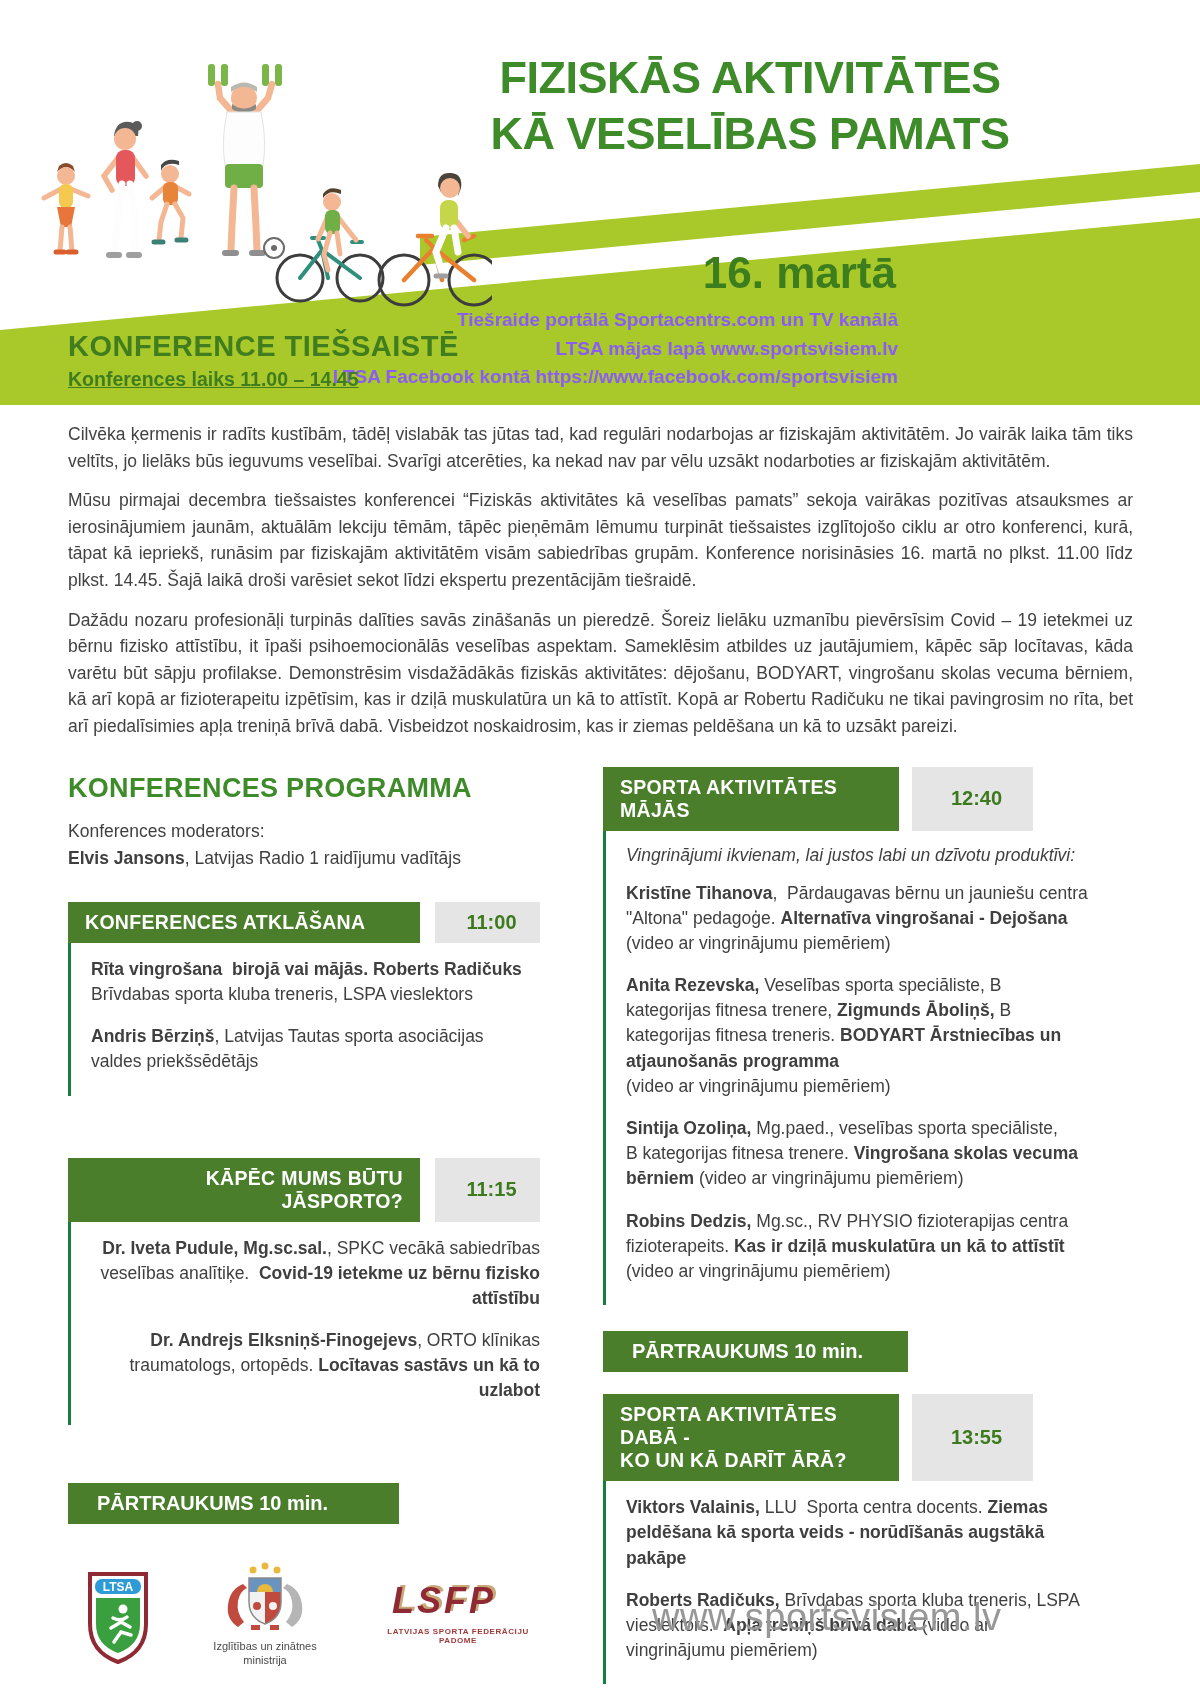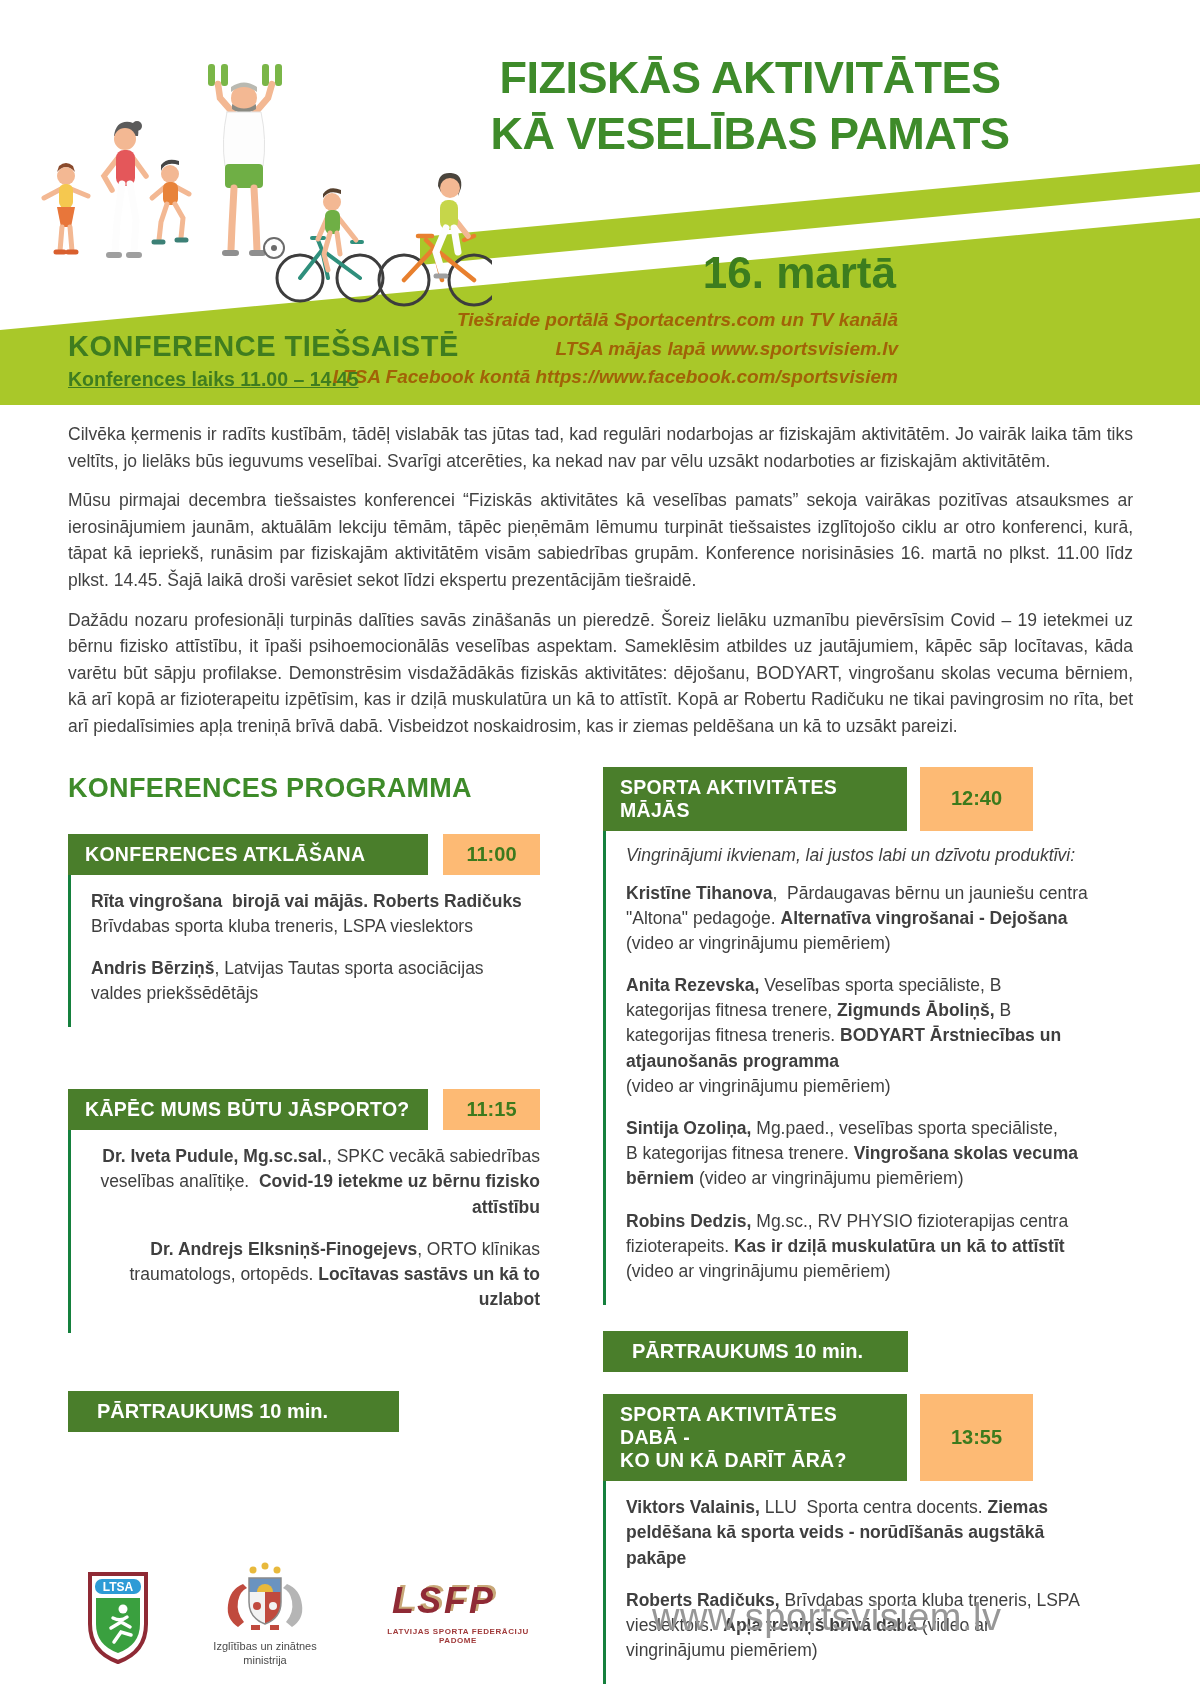--- a/index.html
+++ b/index.html
@@ -7,43 +7,43 @@
         font-family:"Liberation Sans","DejaVu Sans",sans-serif;color:#3f3f3f;}
 
   
   .hero{position:relative;width:1056px;height:405px;}
   .bands{position:absolute;left:0;top:0;}
   .illu{position:absolute;left:22px;top:26px;}
   .hero-title{position:absolute;left:450px;top:50px;width:600px;text-align:center;
               font-weight:700;font-size:45px;line-height:1.24;color:#3e8b2a;letter-spacing:-0.5px;}
   .hero-date{position:absolute;right:160px;top:248px;font-size:44px;font-weight:700;color:#3c7d1e;}
   .hero-links{position:absolute;right:158px;top:306px;text-align:right;font-size:19px;
-              font-weight:700;color:#a16207;line-height:1.5;font-style:italic;}
+              font-weight:700;color:#8b5cf6;line-height:1.5;}
   .hero-conf{position:absolute;left:68px;top:330px;font-size:29px;font-weight:700;
              color:#3f7d1f;letter-spacing:0.5px;}
   .hero-time{position:absolute;left:68px;top:368px;font-size:19.5px;font-weight:700;color:#3f7d1f;text-decoration:underline;}
 
   
   .intro{padding:16px 67px 0 68px;}
   .intro p{margin:0 0 13px 0;font-size:17.5px;line-height:1.52;text-align:justify;color:#424242;}
 
   
   .program{display:flex;align-items:flex-start;padding:4px 0 0 68px;}
   .col-left{width:472px;flex:none;}
   .col-right{width:487px;flex:none;margin-left:63px;}
   .program-heading{margin:16px 0 14px;font-size:27px;font-weight:700;color:#3e8b2a;letter-spacing:0.3px;}
   .moderator{font-size:17.5px;line-height:1.55;color:#3f3f3f;}
   .b{font-weight:700;}
 
   .session-header{display:flex;align-items:stretch;}
   .col-right .session-header{width:430px;}
   .session-title{flex:1;background:#4a7e2b;color:#fff;font-weight:700;font-size:19.5px;
                  padding:9px 17px;letter-spacing:0.3px;white-space:pre-line;display:flex;align-items:center;}
-  .session-time{width:97px;margin-left:15px;background:#fdba74;color:#3c7a1d;font-weight:700;
-                font-size:20px;display:flex;align-items:center;justify-content:center;flex:none;}
+  .session-time{width:97px;margin-left:15px;background:#e5e5e5;color:#3c7a1d;font-weight:700;
+                font-size:20px;display:flex;align-items:center;justify-content:center;flex:none;padding-left:8px;}
   .col-right .session-time{width:113px;margin-left:13px;}
   .session-body{border-left:3px solid #15803d;padding:14px 0 4px 20px;}
   .session-intro{font-style:italic;font-size:17.5px;margin-bottom:15px;color:#3f3f3f;}
   .speaker{font-size:17.5px;line-height:1.44;margin-bottom:17px;white-space:pre-wrap;color:#3f3f3f;}
   .break-banner{background:#4a7e2b;color:#fff;font-weight:700;font-size:20px;
                 padding:9px 29px;box-sizing:border-box;}
   #left-blocks > .session{margin-top:30px;}
   #left-blocks > .session + .session{margin-top:62px;text-align:right;}
   #left-blocks > .break-banner{margin-top:58px;width:331px;}
   #right-blocks > .session:first-child{margin-top:10px;}
@@ -156,20 +156,24 @@
 
   <div class="intro">
     <p>Cilvēka ķermenis ir radīts kustībām, tādēļ vislabāk tas jūtas tad, kad regulāri nodarbojas ar fiziskajām aktivitātēm. Jo vairāk laika tām tiks veltīts, jo lielāks būs ieguvums veselībai. Svarīgi atcerēties, ka nekad nav par vēlu uzsākt nodarboties ar fiziskajām aktivitātēm.</p>
     <p>Mūsu pirmajai decembra tiešsaistes konferencei “Fiziskās aktivitātes kā veselības pamats” sekoja vairākas pozitīvas atsauksmes ar ierosinājumiem jaunām, aktuālām lekciju tēmām, tāpēc pieņēmām lēmumu turpināt tiešsaistes izglītojošo ciklu ar otro konferenci, kurā, tāpat kā iepriekš, runāsim par fiziskajām aktivitātēm visām sabiedrības grupām. Konference norisināsies 16. martā no plkst. 11.00 līdz plkst. 14.45. Šajā laikā droši varēsiet sekot līdzi ekspertu prezentācijām tiešraidē.</p>
     <p>Dažādu nozaru profesionāļi turpinās dalīties savās zināšanās un pieredzē. Šoreiz lielāku uzmanību pievērsīsim Covid – 19 ietekmei uz bērnu fizisko attīstību, it īpaši psihoemocionālās veselības aspektam. Sameklēsim atbildes uz jautājumiem, kāpēc sāp locītavas, kāda varētu būt sāpju profilakse. Demonstrēsim visdažādākās fiziskās aktivitātes: dējošanu, BODYART, vingrošanu skolas vecuma bērniem, kā arī kopā ar fizioterapeitu izpētīsim, kas ir dziļā muskulatūra un kā to attīstīt. Kopā ar Robertu Radičuku ne tikai pavingrosim no rīta, bet arī piedalīsimies apļa treniņā brīvā dabā. Visbeidzot noskaidrosim, kas ir ziemas peldēšana un kā to uzsākt pareizi.</p>
   </div>
 
   <div class="program">
     <div class="col-left">
       <h2 class="program-heading">KONFERENCES PROGRAMMA</h2>
+      <div class="moderator">
+        <div>Konferences moderators:</div>
+        <div><span class="b">Elvis Jansons</span><span>, Latvijas Radio 1 raidījumu vadītājs</span></div>
+      </div>
       <div id="left-blocks">
           <div class="session">
             <div class="session-header">
               <div class="session-title">KONFERENCES ATKLĀŠANA</div>
               <div class="session-time">11:00</div>
             </div>
             <div class="session-body">
               <div class="speaker"><span class="b">Rīta vingrošana  birojā vai mājās. Roberts Radičuks</span><span>
 Brīvdabas sporta kluba treneris, LSPA vieslektors</span></div>
               <div class="speaker"><span class="b">Andris Bērziņš</span><span>, Latvijas Tautas sporta asociācijas

